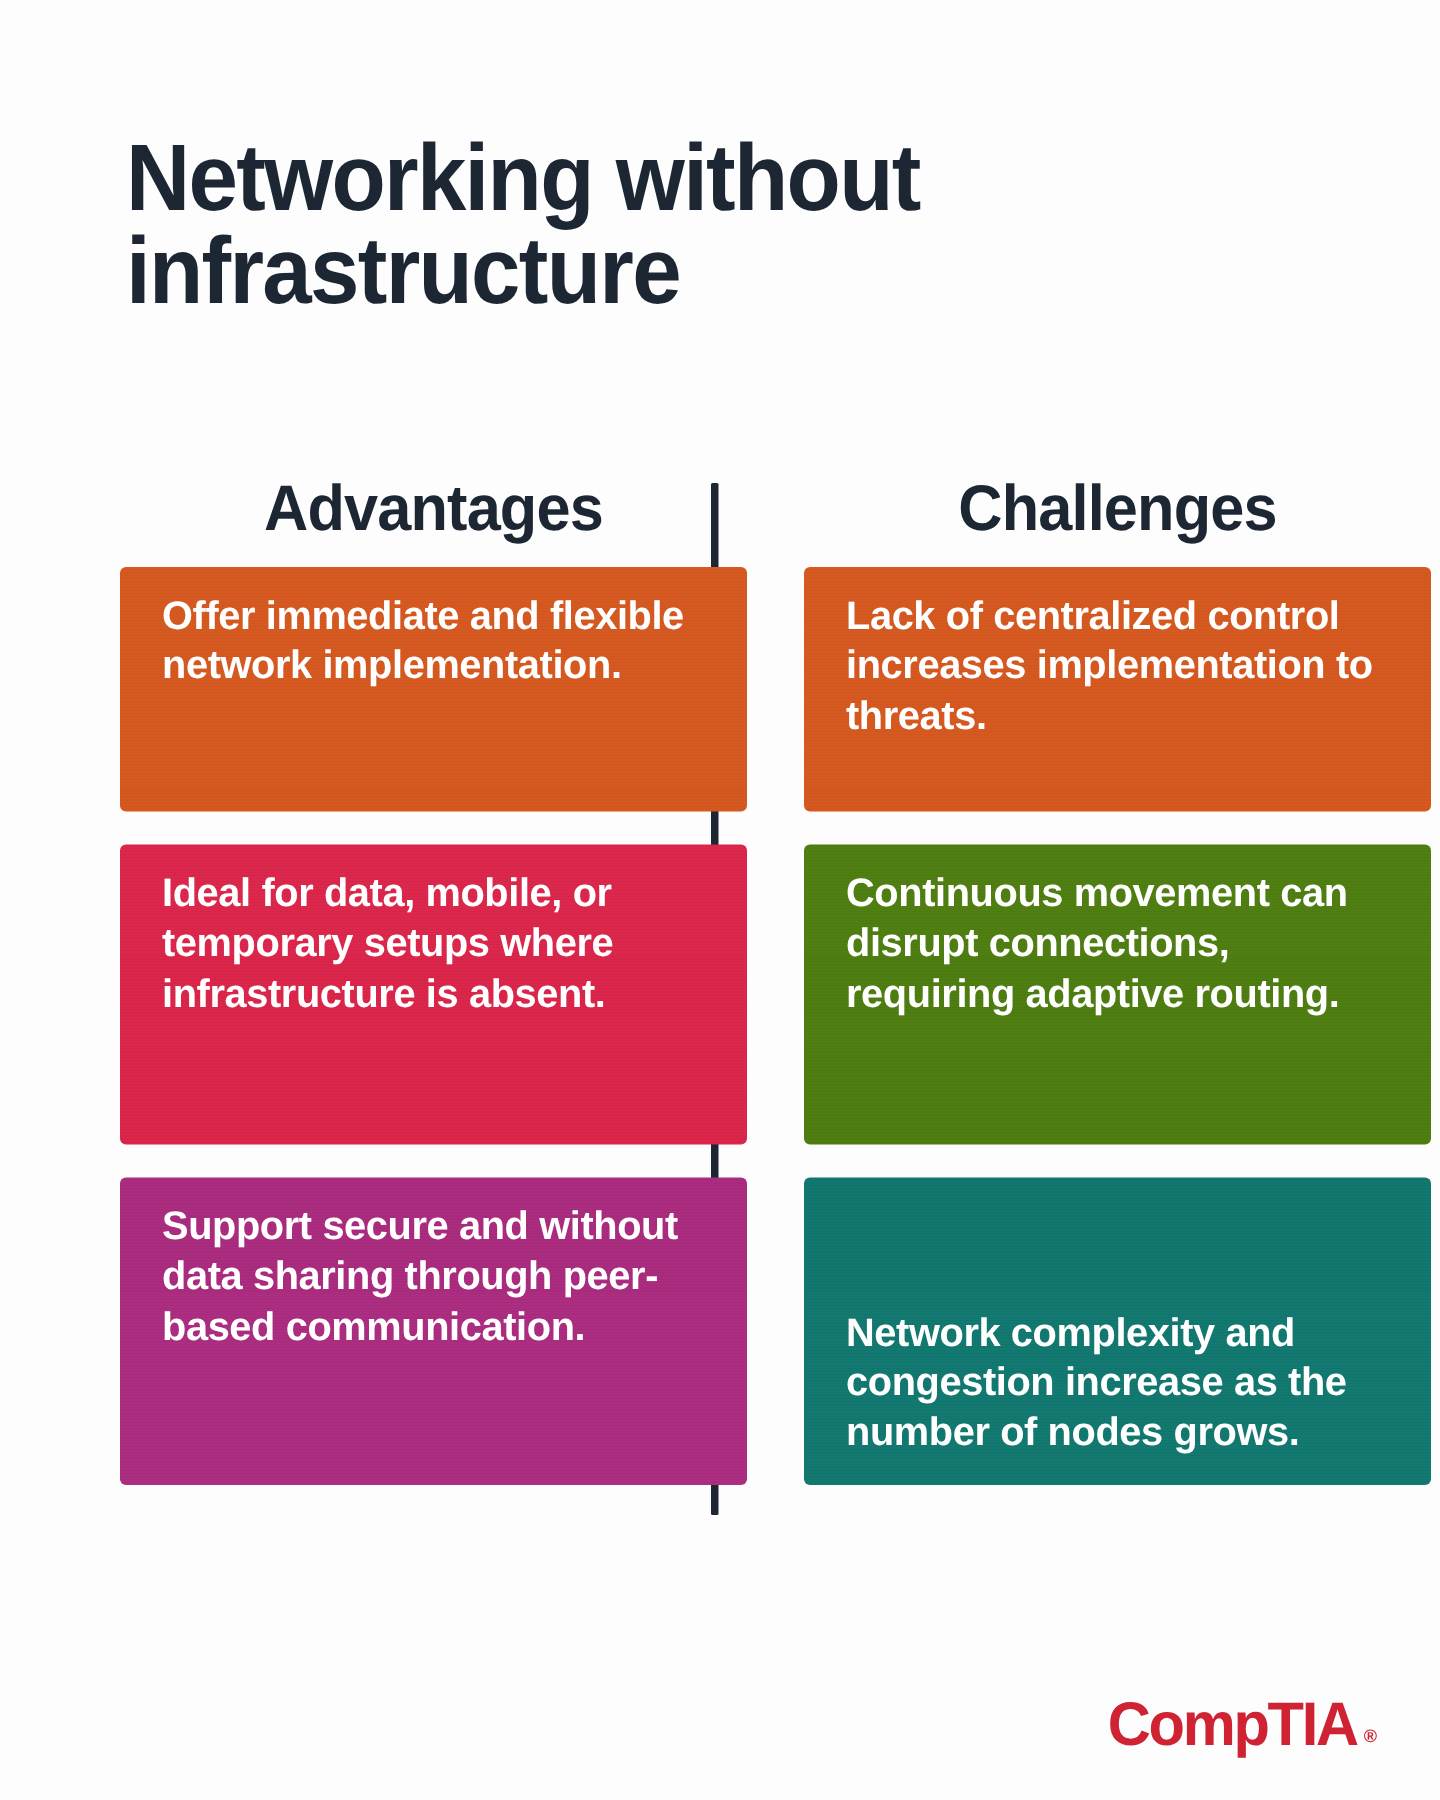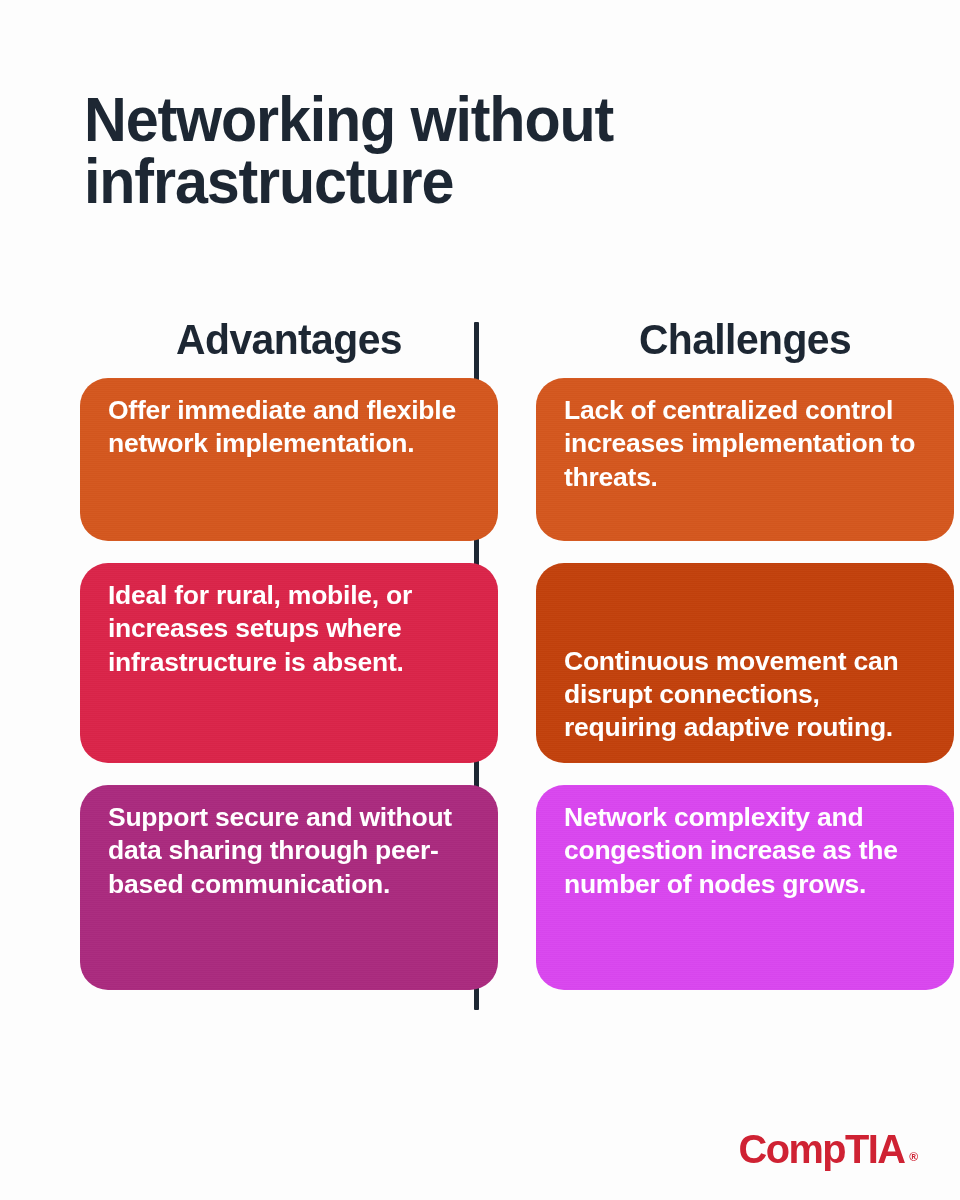--- a/index.html
+++ b/index.html
@@ -86,21 +86,21 @@
     top: 322px;
     width: 5px;
     height: 688px;
     background: #1d2733;
     border-radius: 1px;
   }
 
   
   .card {
     box-sizing: border-box;
-    border-radius: 28px;
+    border-radius: 4px;
     color: #ffffff;
     padding: 16px 20px 18px 28px;
     margin-bottom: 22px;
     font-size: 26.5px;
     line-height: 1.26;
     font-weight: 700;
     letter-spacing: -0.25px;
     display: flex;
     align-items: flex-start;
     position: relative;
@@ -175,40 +175,40 @@
   <div class="columns">
 
     <div class="column left">
       <h2 class="col-heading">Advantages</h2>
 
       <div class="card c-orange h-small" style="background: rgb(212, 87, 30);">
         <span class="card-text">Offer immediate and flexible network implementation.</span>
       </div>
 
       <div class="card c-red h-medium" style="background: rgb(218, 36, 73);">
-        <span class="card-text">Ideal for rural, mobile, or increases setups where infrastructure is absent.</span>
+        <span class="card-text">Ideal for data, mobile, or temporary setups where infrastructure is absent.</span>
       </div>
 
       <div class="card c-purple h-large" style="background: rgb(170, 42, 126);">
         <span class="card-text">Support secure and without data sharing through peer-based communication.</span>
       </div>
     </div>
 
     <div class="column right">
       <h2 class="col-heading">Challenges</h2>
 
       <div class="card c-orange h-small" style="background: rgb(212, 87, 30);">
         <span class="card-text">Lack of centralized control increases implementation to threats.</span>
       </div>
 
-      <div class="card c-red h-medium" style="background: #c2410c; align-items: flex-end;">
+      <div class="card c-red h-medium" style="background: #4d7c0f;">
         <span class="card-text">Continuous movement can disrupt connections, requiring adaptive routing.</span>
       </div>
 
-      <div class="card c-purple h-large" style="background: #d946ef;">
+      <div class="card c-purple h-large" style="background: #0f766e; align-items: flex-end;">
         <span class="card-text">Network complexity and congestion increase as the number of nodes grows.</span>
       </div>
     </div>
 
   </div>
 
   <div class="logo">
     <span class="logo-text">CompTIA</span>
     <span class="logo-mark">®</span>
   </div>

